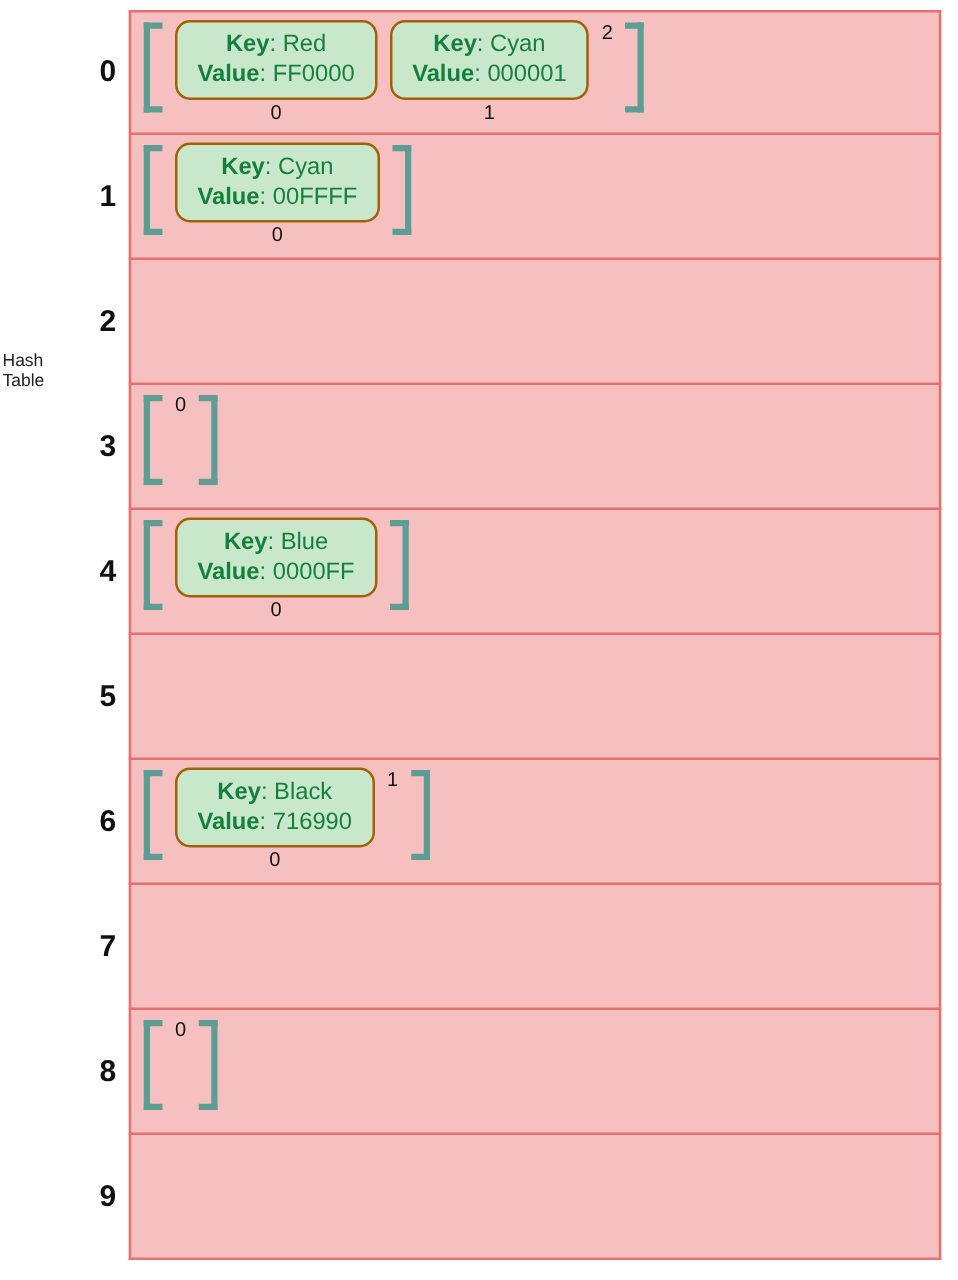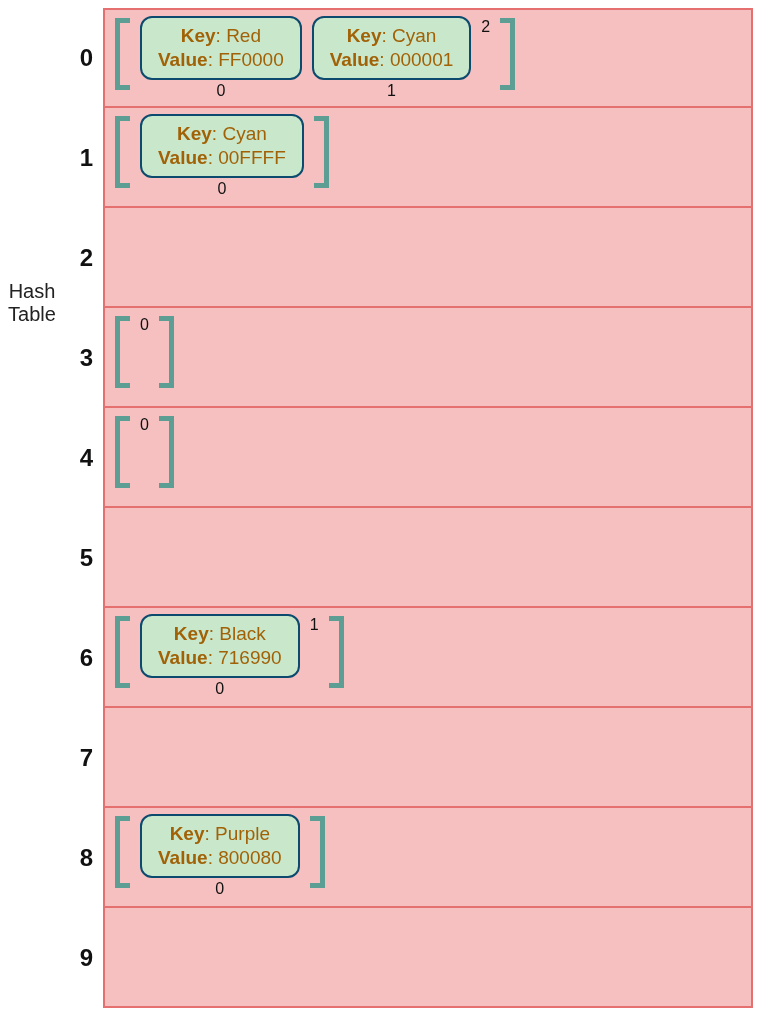--- a/index.html
+++ b/index.html
@@ -14,22 +14,22 @@
     width: 766px;
     height: 1024px;
     margin: 0 auto;
     background: #ffffff;
   }
   .side-label {
     position: absolute;
     left: 2px;
     top: 280px;
     width: 60px;
-    text-align: center;
-    font-size: 20px;
+    text-align: left;
+    font-size: 14px;
     color: #222;
     line-height: 1.15;
   }
   .table-wrap {
     position: absolute;
     left: 103px;
     top: 8px;
     width: 650px;
   }
   .row {
@@ -78,26 +78,26 @@
   .bracket.left  { border-left: 5px solid #5c9e94; }
   .bracket.right { border-right: 5px solid #5c9e94; }
   .cell-wrap {
     flex: 0 0 auto;
     display: flex;
     flex-direction: column;
     align-items: center;
   }
   .cell {
     background: #c9e7ca;
-    border: 2px solid #0c4a6e;
+    border: 2px solid #a16207;
     border-radius: 12px;
     padding: 6px 16px;
     text-align: center;
     font-size: 19px;
-    color: #a16207;
+    color: #15803d;
     line-height: 1.25;
     white-space: nowrap;
   }
   .cell b { font-weight: 700; }
   .cell-idx {
     font-size: 16px;
     color: #111;
     margin-top: 2px;
   }
 </style>
@@ -169,20 +169,24 @@
             <div class="bracket right"></div>
           </div>
         </div>
       </div>
       <div class="row">
         <div class="row-index">4</div>
         <div class="bucket">
           <div class="cells">
             <div class="bracket left"></div>
             <div class="cell-wrap">
+              <div class="cell">
+                <div><b>Key</b>: <span>Blue</span></div>
+                <div><b>Value</b>: <span>0000FF</span></div>
+              </div>
               <div class="cell-idx">0</div>
             </div>
             <div class="bracket right"></div>
           </div>
         </div>
       </div>
       <div class="row">
         <div class="row-index">5</div>
         <div class="bucket"></div>
       </div>
@@ -208,24 +212,20 @@
       <div class="row">
         <div class="row-index">7</div>
         <div class="bucket"></div>
       </div>
       <div class="row">
         <div class="row-index">8</div>
         <div class="bucket">
           <div class="cells">
             <div class="bracket left"></div>
             <div class="cell-wrap">
-              <div class="cell">
-                <div><b>Key</b>: <span>Purple</span></div>
-                <div><b>Value</b>: <span>800080</span></div>
-              </div>
               <div class="cell-idx">0</div>
             </div>
             <div class="bracket right"></div>
           </div>
         </div>
       </div>
       <div class="row">
         <div class="row-index">9</div>
         <div class="bucket"></div>
       </div>

